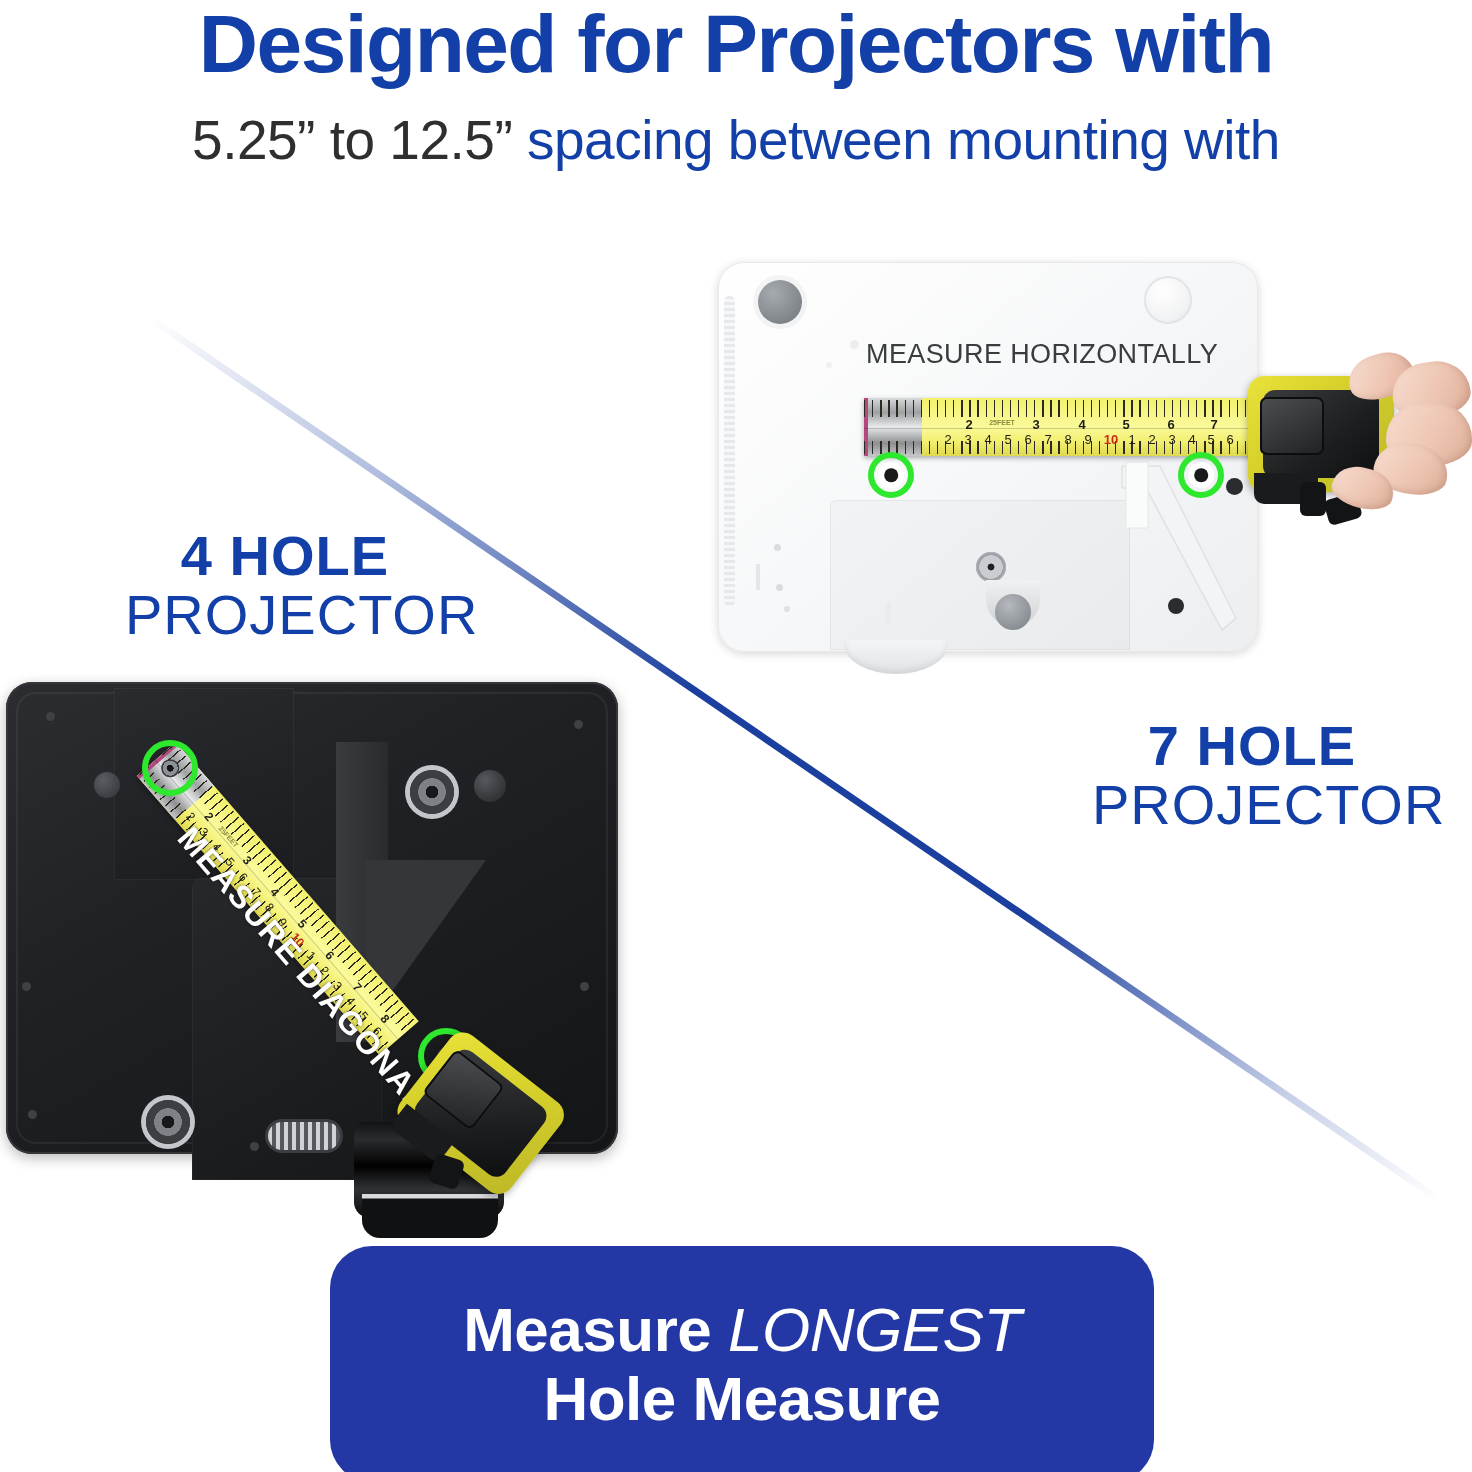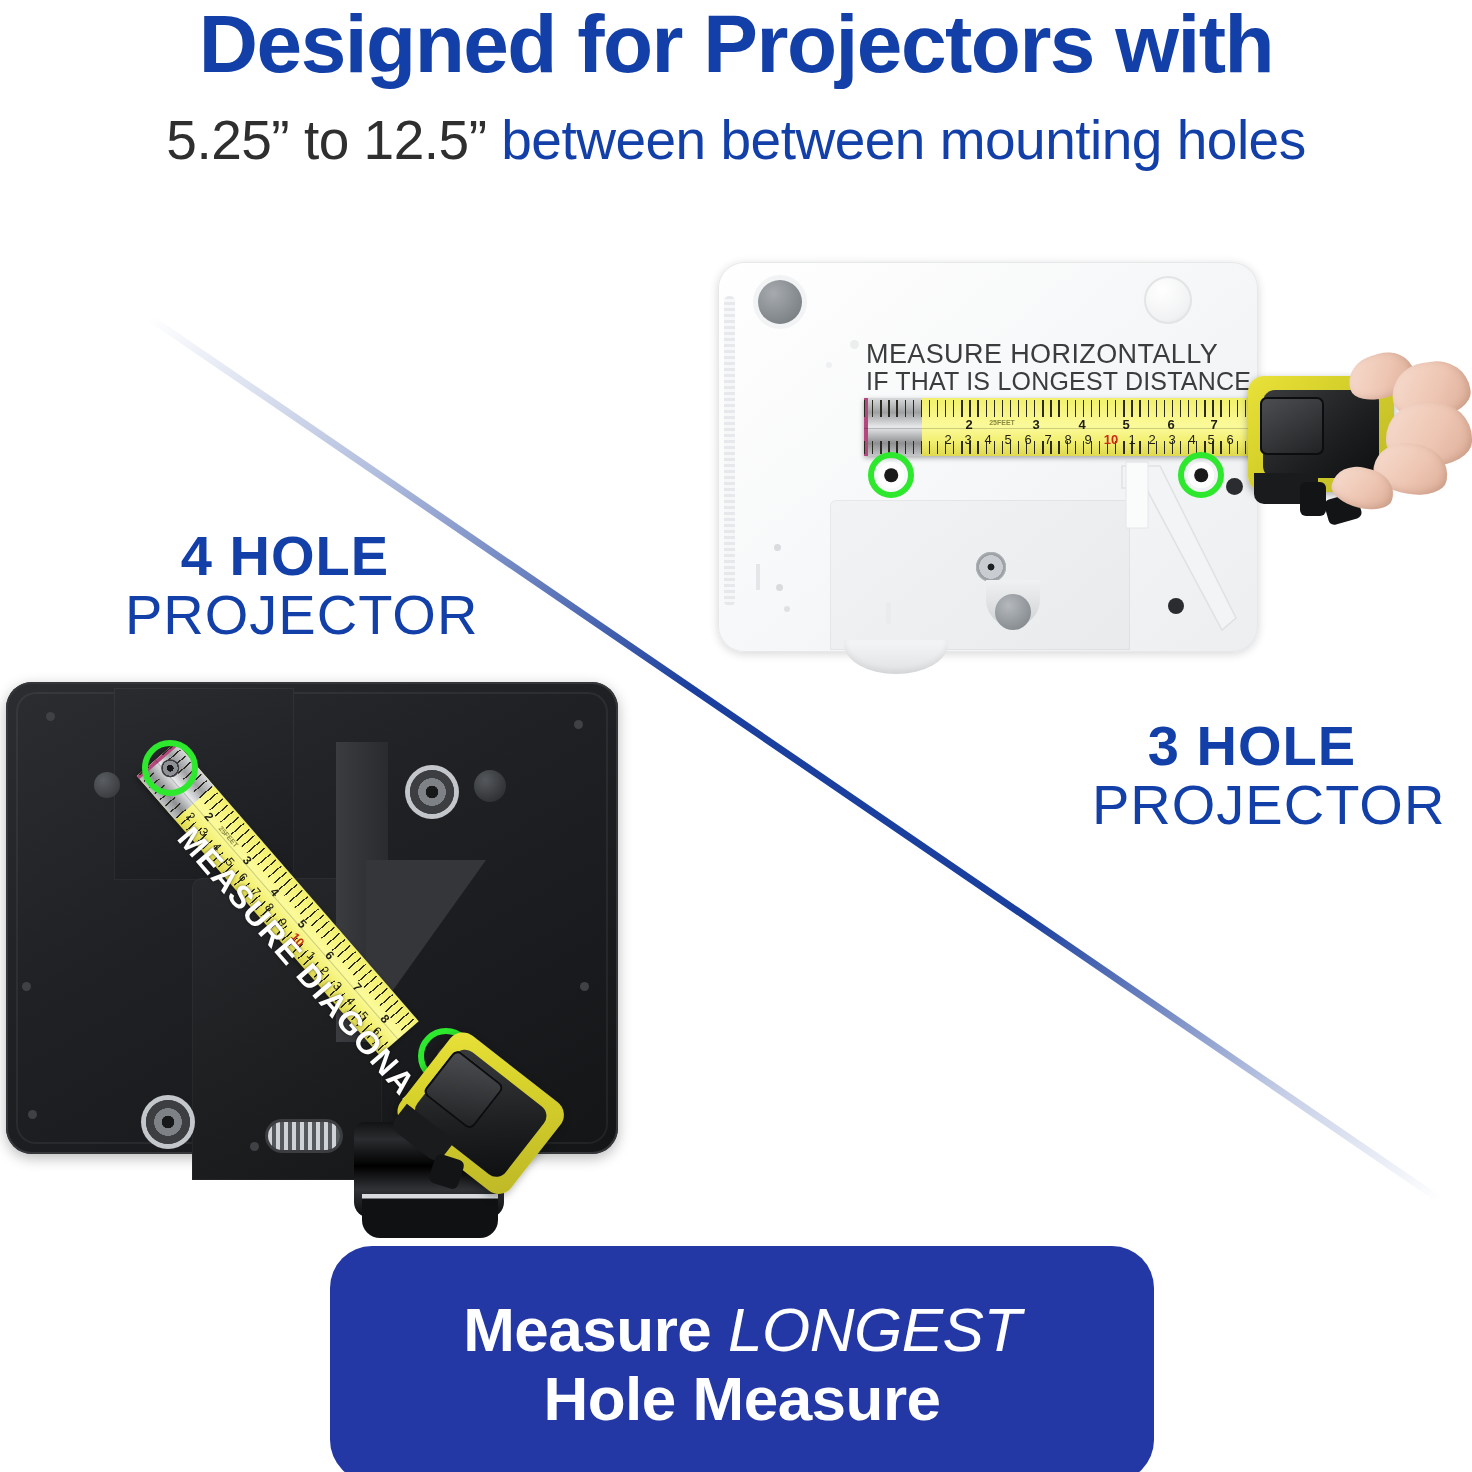--- a/index.html
+++ b/index.html
@@ -349,21 +349,21 @@
 </style>
 </head>
 <body>
 
 <div id="canvas">
 
   <div class="hdr-title">Designed for Projectors with</div>
 
   <div class="hdr-sub">
     <span class="dark">5.25” to 12.5”</span>
-    <span>between between mounting holes</span>
+    <span>spacing between mounting with</span>
   </div>
 
 
   <svg class="divider" viewBox="0 0 1472 1472" preserveAspectRatio="none">
     <defs>
       <linearGradient id="divgrad" x1="0" y1="0" x2="1" y2="1">
         <stop offset="0%" stop-color="#1b3f9e" stop-opacity="0"></stop>
         <stop offset="18%" stop-color="#1b3f9e" stop-opacity="0.35"></stop>
         <stop offset="42%" stop-color="#1b3f9e" stop-opacity="1"></stop>
         <stop offset="68%" stop-color="#1b3f9e" stop-opacity="1"></stop>
@@ -373,21 +373,21 @@
     </defs>
     <line x1="150" y1="318" x2="1440" y2="1200" stroke="url(#divgrad)" stroke-width="7"></line>
   </svg>
 
   <div class="sect-label" id="label-4hole">
     <span class="l1">4 HOLE</span>
     <span class="l2">PROJECTOR</span>
   </div>
 
   <div class="sect-label" id="label-3hole">
-    <span class="l1">3 HOLE</span>
+    <span class="l1">7 HOLE</span>
     <span class="l2">PROJECTOR</span>
   </div>
 
   <div class="proj" id="proj-white">
     <div class="edge-strip"></div>
     <div class="panel"></div>
     <div class="foot-tl"></div>
     <div class="foot-tr"></div>
     <div class="screw-c"></div>
     <div class="knob"></div>
@@ -403,21 +403,20 @@
     <div class="micro-f"></div>
     <div class="micro-g"></div>
     <svg class="arm" viewBox="0 0 126 178">
       <path d="M4 8 L42 8 L118 160 L104 172 L28 30 L4 30 Z" fill="#f3f4f5" stroke="#dfe1e4" stroke-width="1.5"></path>
       <path d="M8 4 L30 4 L30 70 L8 70 Z" fill="#fafbfb" stroke="#e4e6e9" stroke-width="1"></path>
     </svg>
   </div>
 
   <div class="cap-white">
     <span class="c1">MEASURE HORIZONTALLY</span>
-    <span class="c2">IF THAT IS LONGEST DISTANCE</span>
   </div>
 
   <div class="tape" id="tape-white" style="left:864px; top:398px; width:394px; height:58px;">
     <div class="hook"></div>
     <div class="ticks-top"></div>
     <div class="midline" style="top:30px;"></div>
     <div class="ticks-bot"></div>
     <div class="nums" style="top:19px; font-size:13px; font-weight:bold;">
       <span class="n" style="left:105px;">2</span>
       <span class="feetmark" style="left:138px; top:2px;">25FEET</span>

